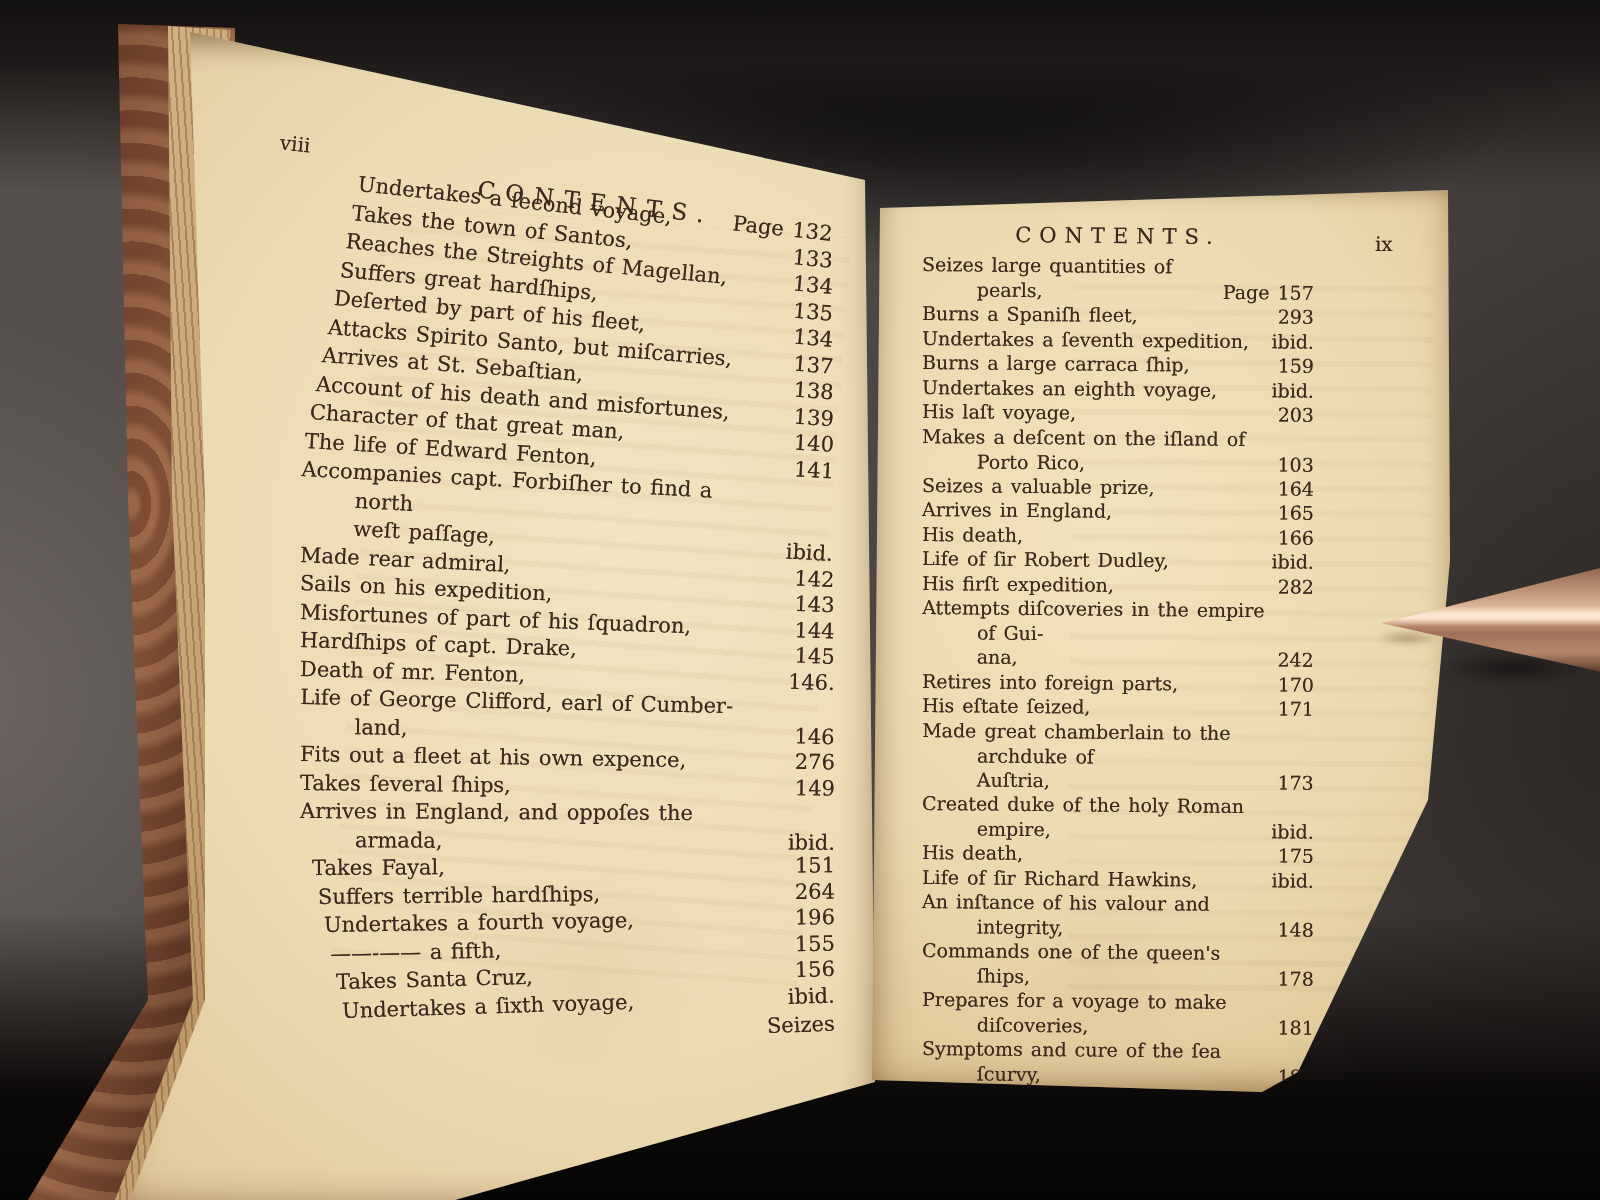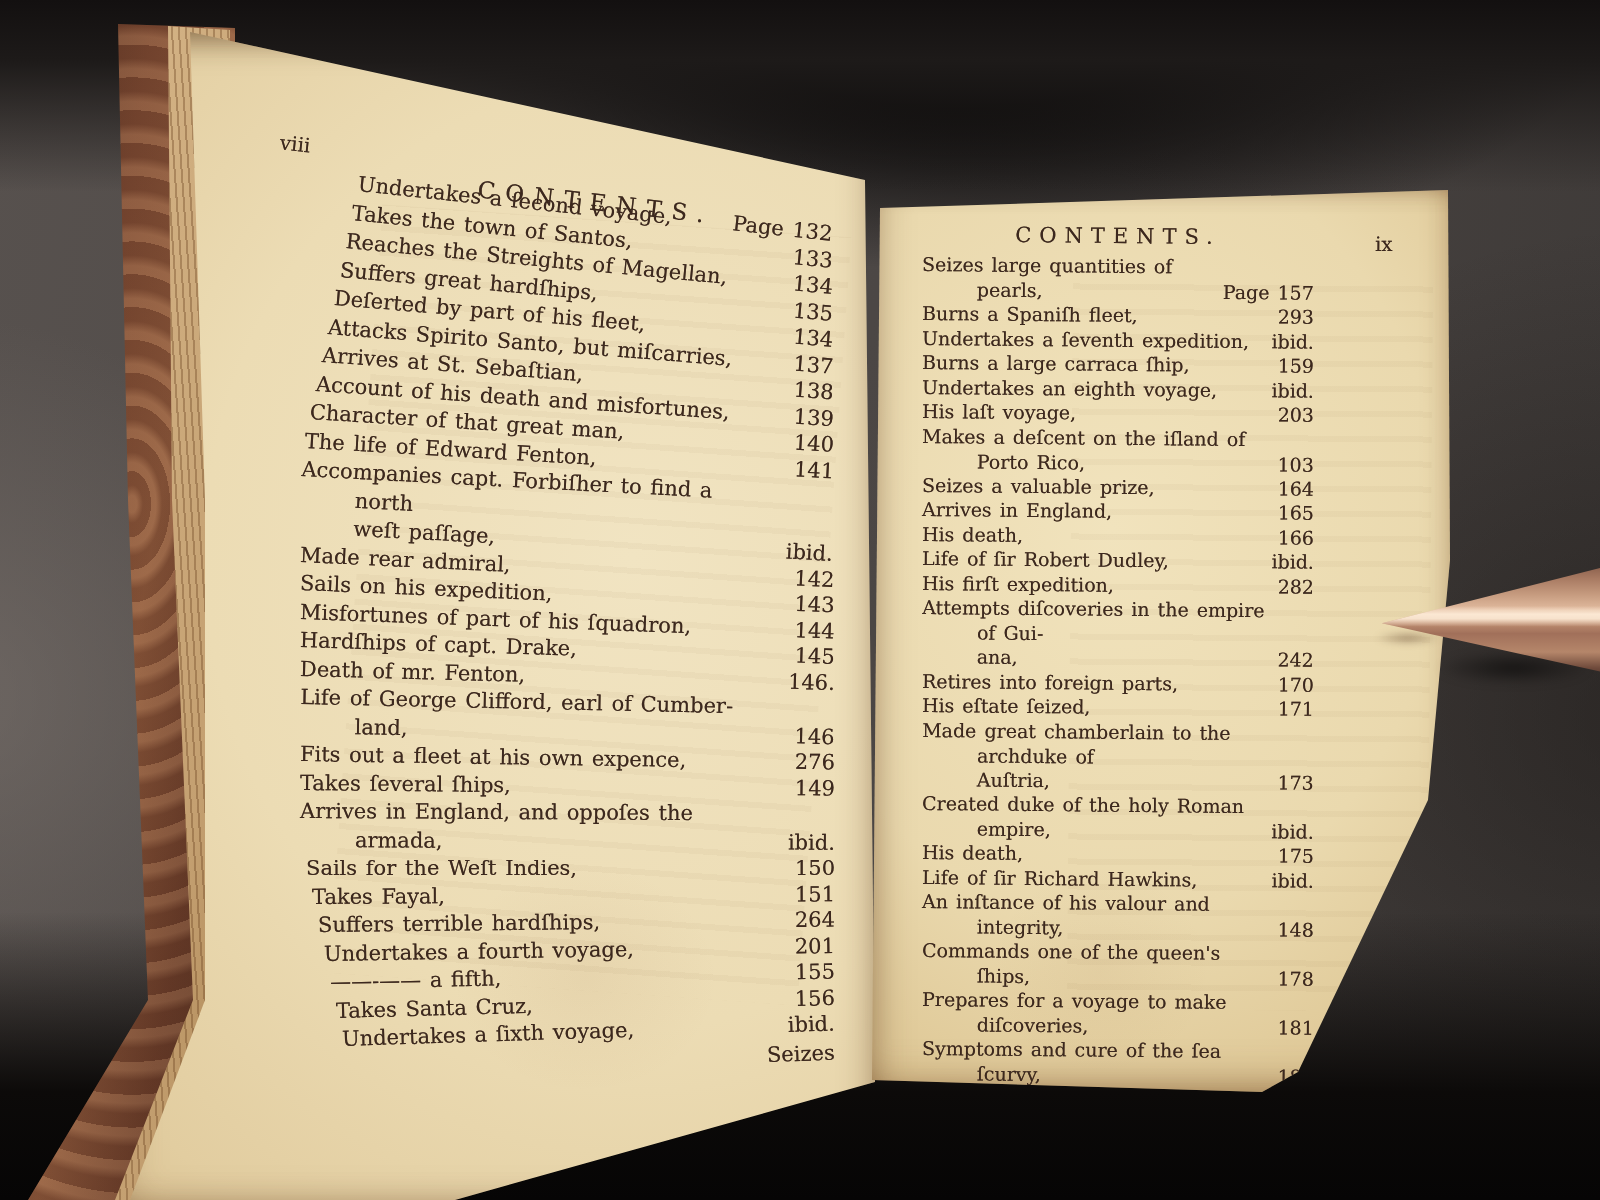--- a/index.html
+++ b/index.html
@@ -169,35 +169,31 @@
           <span class="num ink">276</span>
         </div>
       <div class="row" style="--r:0.6deg">
           <span class="lbl ink">Takes ſeveral ſhips,</span>
           <span class="num ink">149</span>
         </div>
       <div class="row" style="--r:0.3deg">
           <span class="lbl ink">Arrives in England, and oppoſes the armada,</span>
           <span class="num ink">ibid.</span>
         </div>
-      <div class="row" style="--r:0deg;--ml:6px">
-          <span class="lbl ink">Sails for the Weſt Indies,</span>
-          <span class="num ink">150</span>
-        </div>
       <div class="row" style="--r:-0.3deg;--ml:12px">
           <span class="lbl ink">Takes Fayal,</span>
           <span class="num ink">151</span>
         </div>
       <div class="row" style="--r:-0.6deg;--ml:18px">
           <span class="lbl ink">Suffers terrible hardſhips,</span>
           <span class="num ink">264</span>
         </div>
       <div class="row" style="--r:-0.9deg;--ml:24px">
           <span class="lbl ink">Undertakes a fourth voyage,</span>
-          <span class="num ink">201</span>
+          <span class="num ink">196</span>
         </div>
       <div class="row" style="--r:-1.2deg;--ml:30px">
           <span class="lbl ink">——-—— a fifth,</span>
           <span class="num ink">155</span>
         </div>
       <div class="row" style="--r:-1.5deg;--ml:36px">
           <span class="lbl ink">Takes Santa Cruz,</span>
           <span class="num ink">156</span>
         </div>
       <div class="row" style="--r:-1.8deg;--ml:42px">

